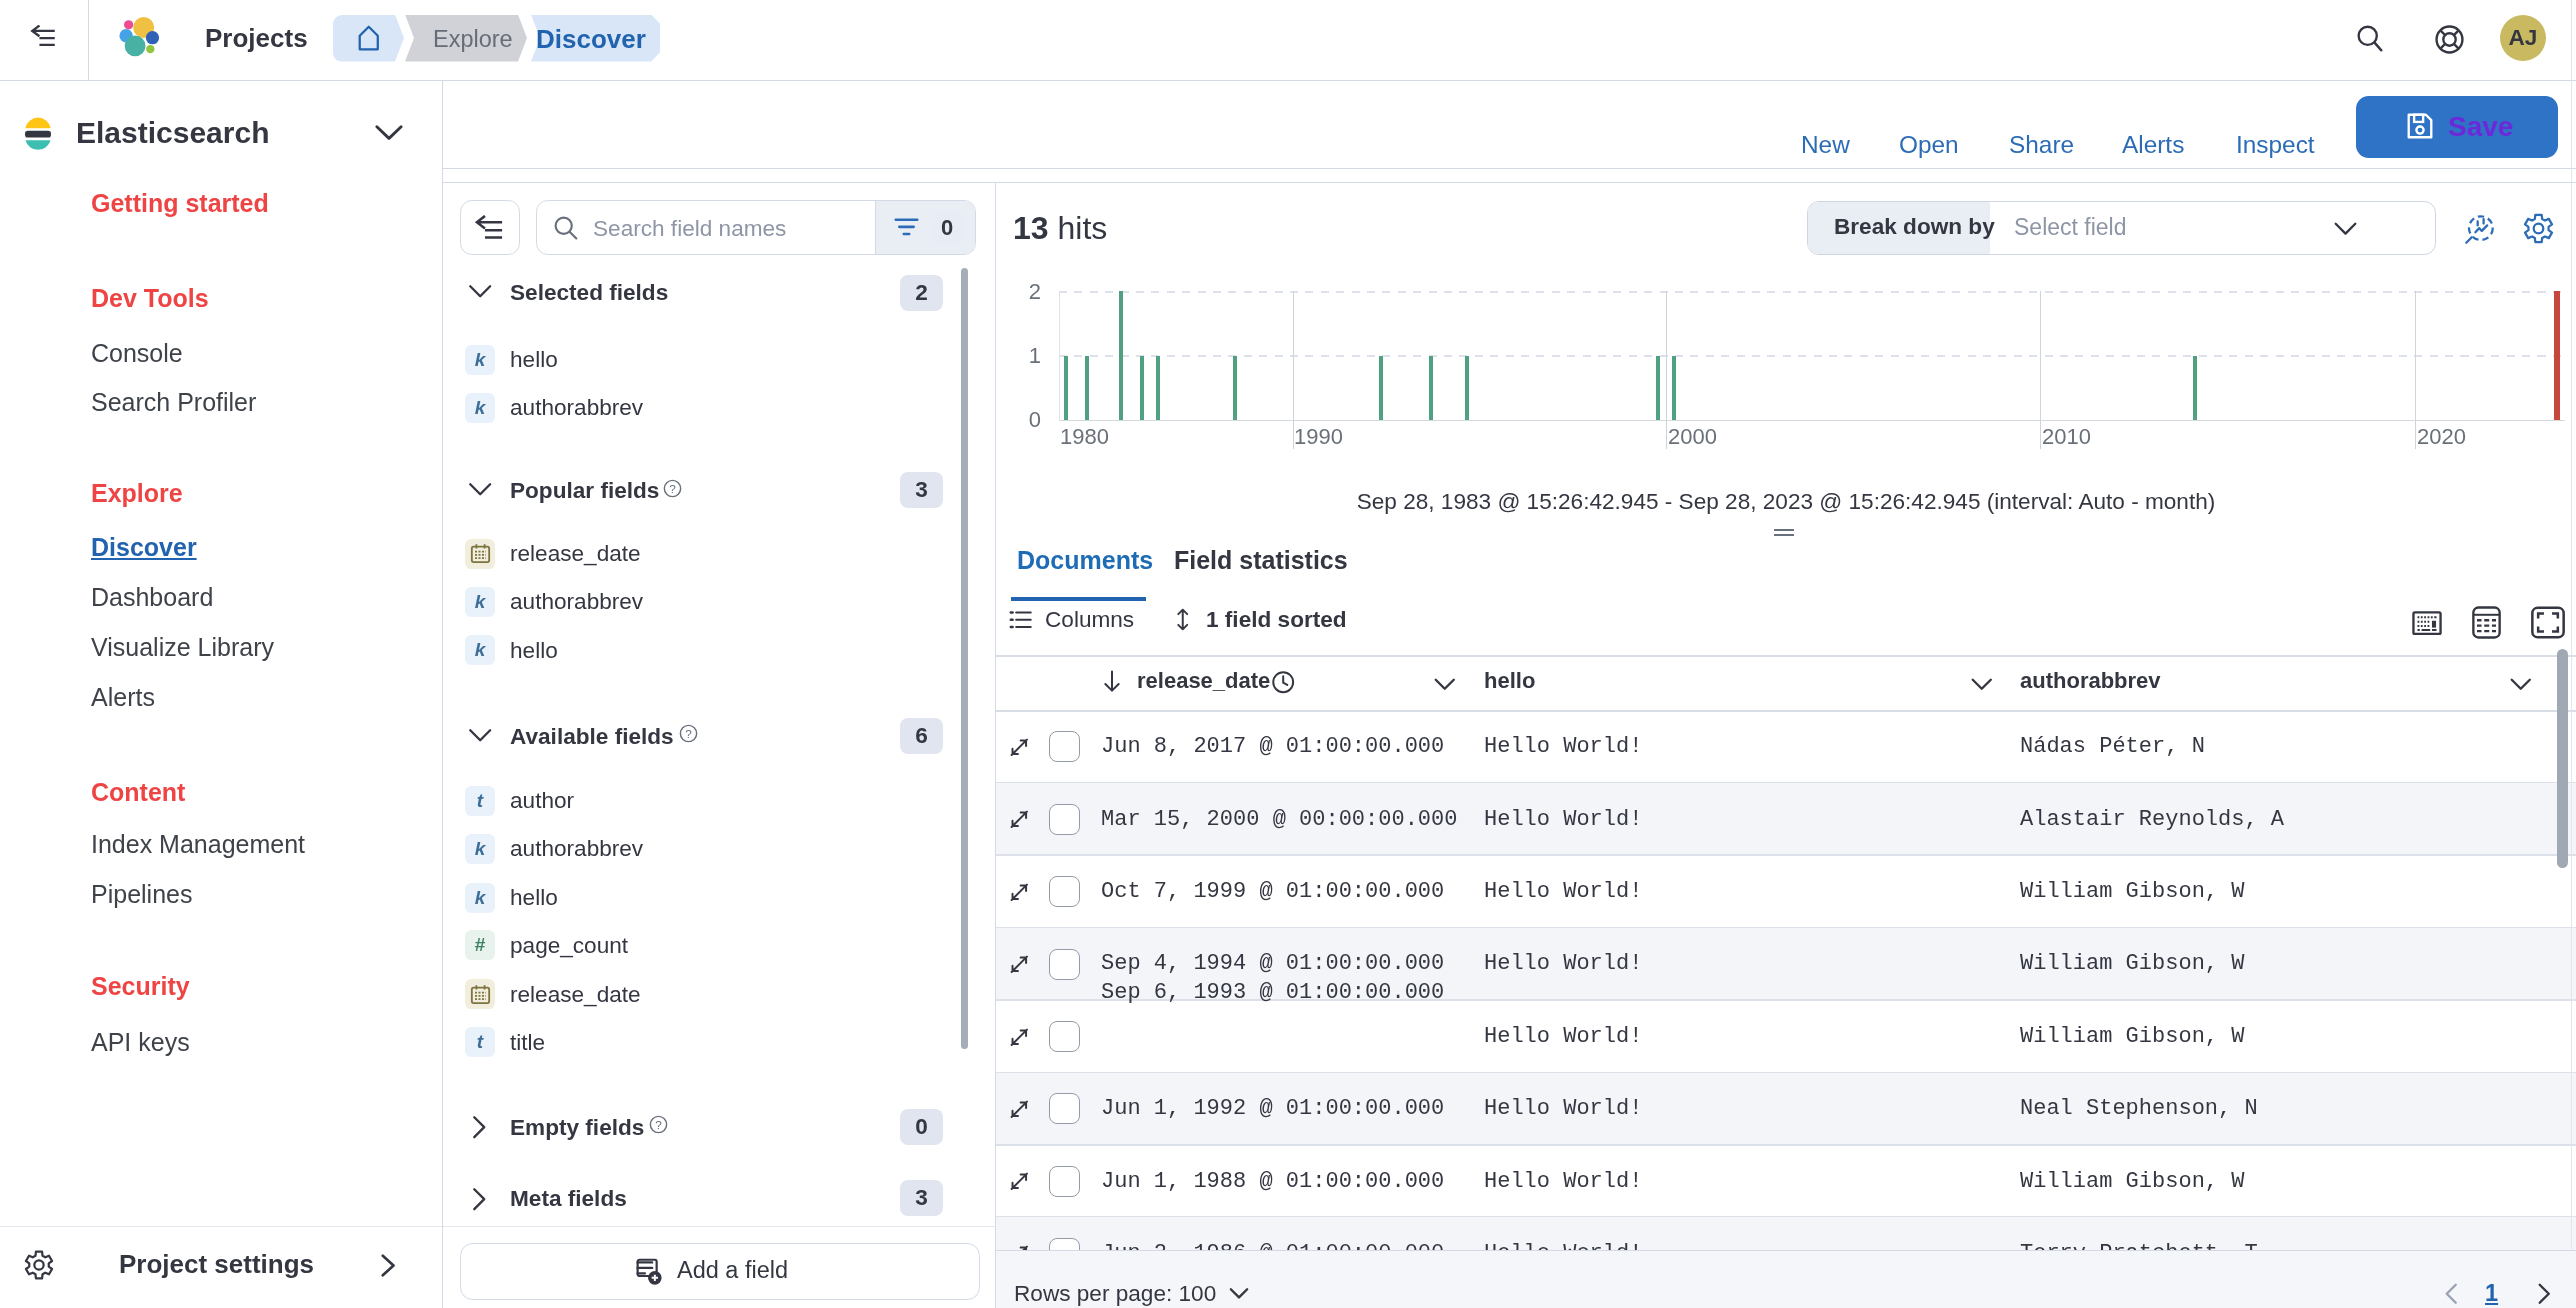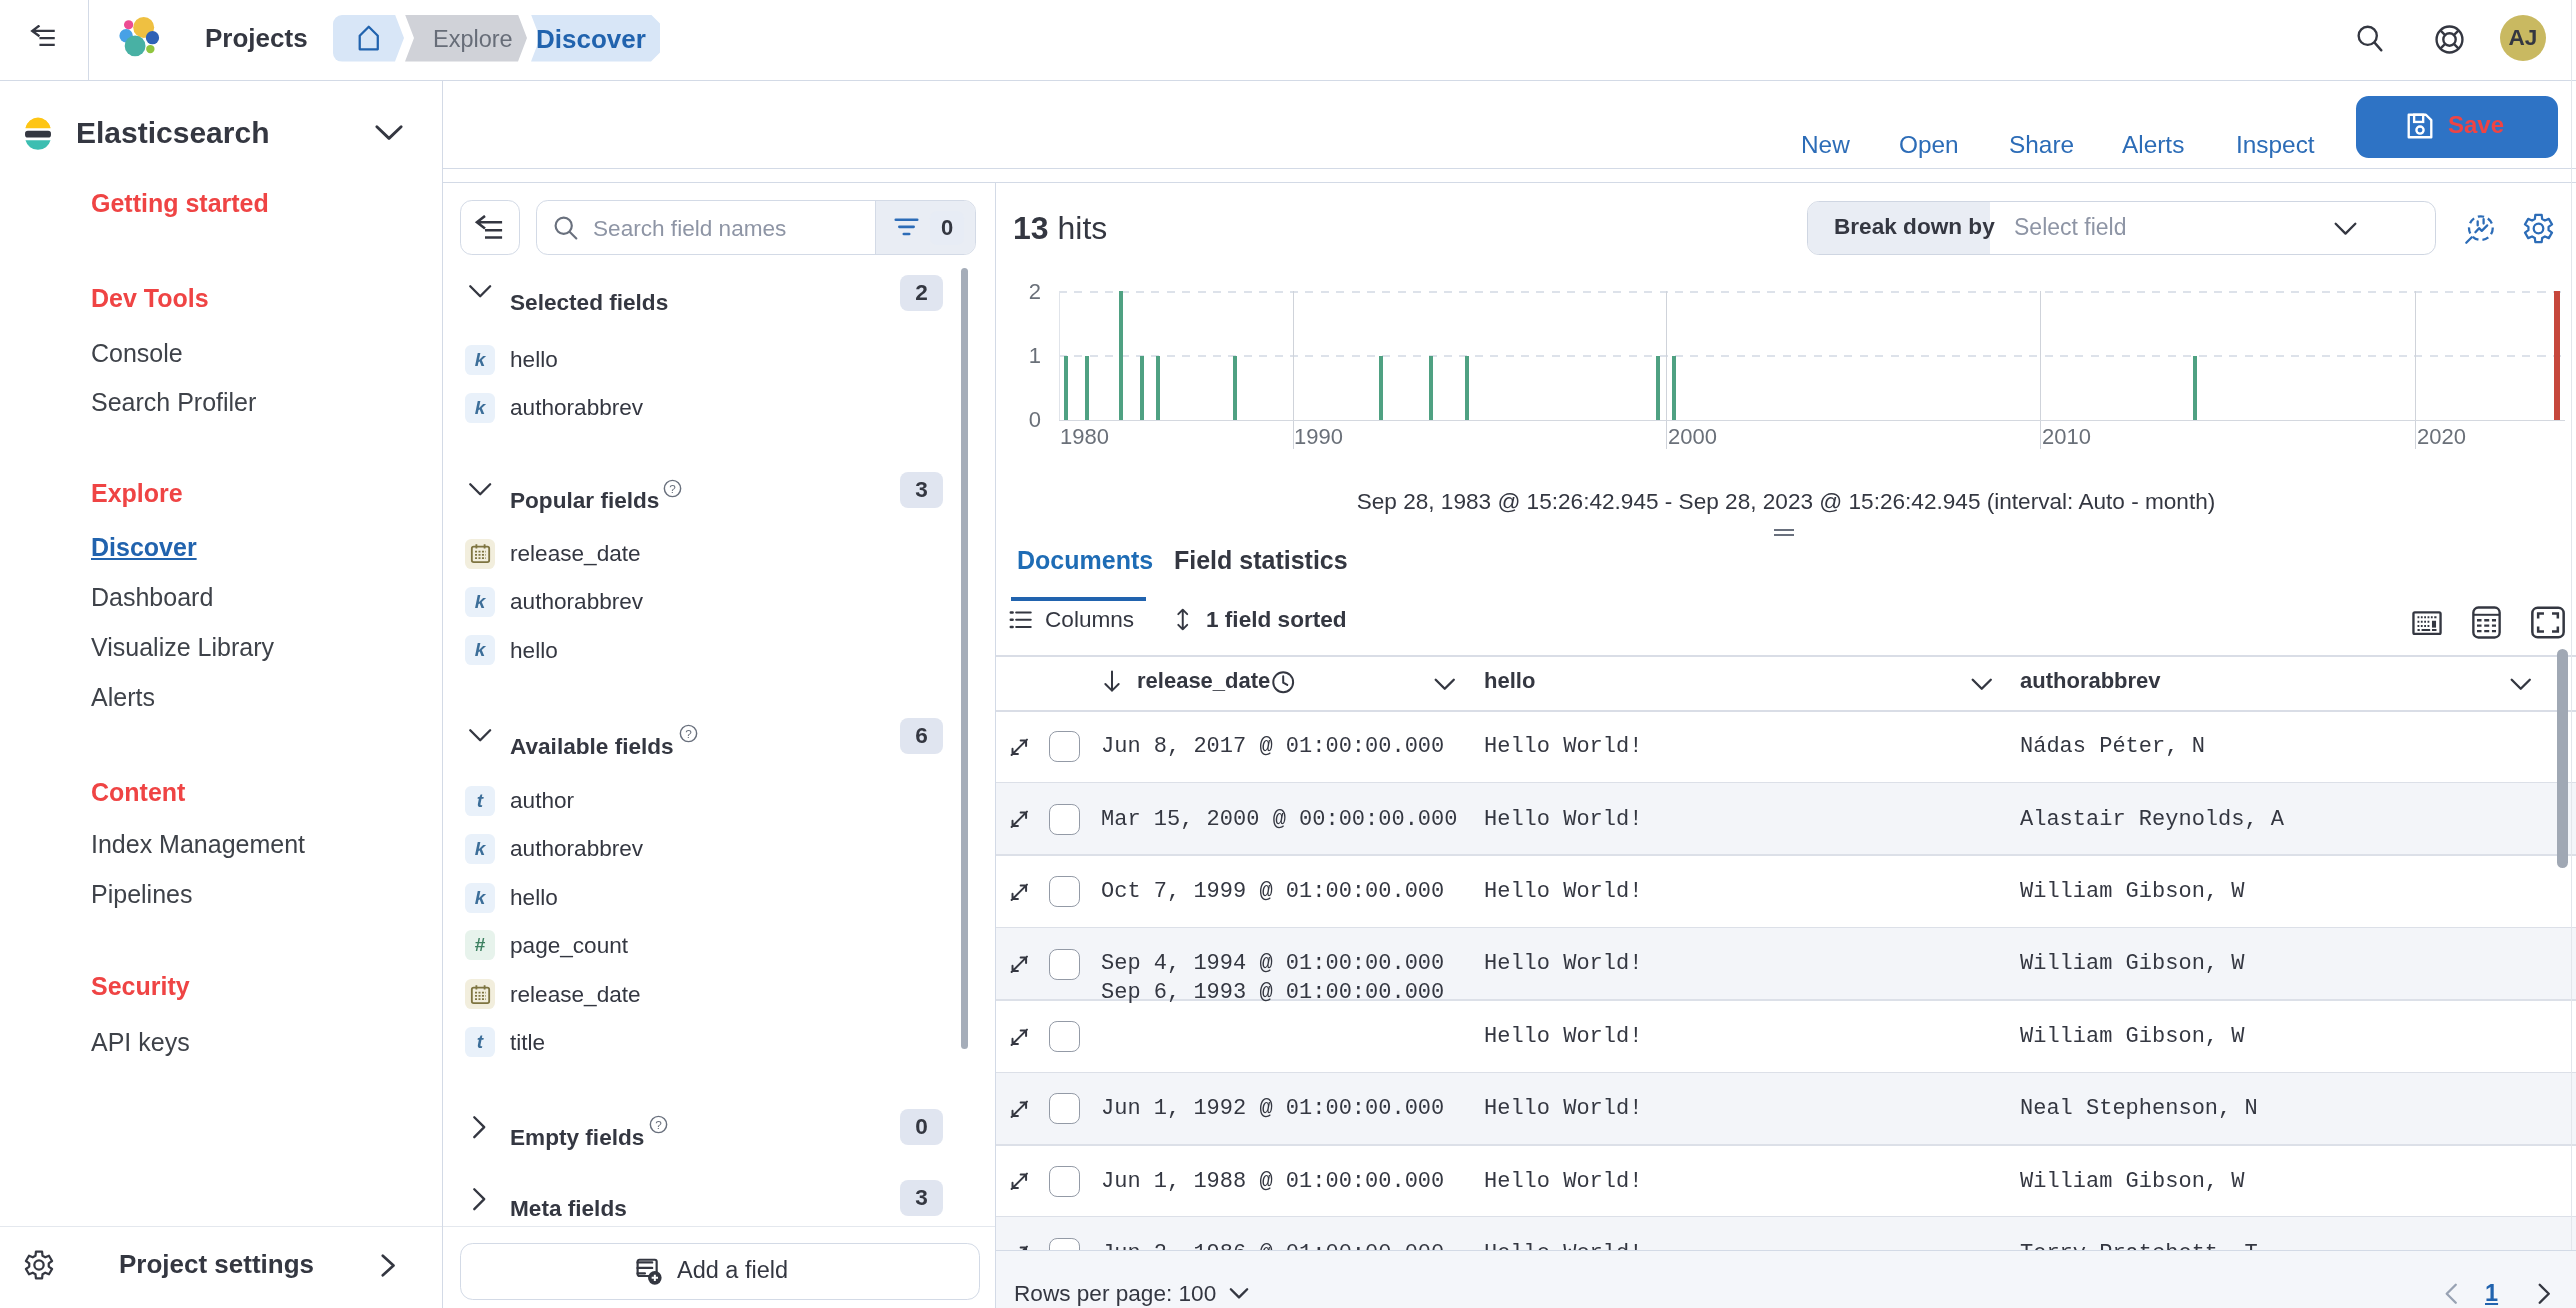--- a/index.html
+++ b/index.html
@@ -9,21 +9,21 @@
   .abs { position:absolute; }
   .hline { position:absolute; height:0.9px; background:#d3dae6; }
   .vline { position:absolute; width:0.9px; background:#d3dae6; }
   .badge { position:absolute; width:43px; height:36px; background:#e0e5f0; border-radius:8.1px;
     font-weight:bold; font-size:22.6px; line-height:36px; text-align:center; color:#343741; }
   .icbox { position:absolute; width:30px; height:30px; border-radius:6.3px; text-align:center; }
   .icbox span { font-style:italic; font-weight:bold; font-size:19px; line-height:30px; }
   .kt { background:#e9f1fa; color:#3c6e99; }
   .num { background:#e7f3ec; color:#3d8161; }
   .flab { position:absolute; font-size:22.6px; color:#343741; line-height:33px; }
-  .sech { position:absolute; font-size:22.6px; font-weight:bold; color:#343741; line-height:33px;margin-top:10px; }
+  .sech { position:absolute; font-size:22.6px; font-weight:bold; color:#343741; line-height:33px; }
   .navh { position:absolute; left:91px; font-size:25px; font-weight:bold; line-height:33px; color:#ef4444; }
   .navi { position:absolute; left:91px; font-size:25px; line-height:33px; color:#3e4249; }
   .toplink { position:absolute; font-size:24.4px; font-weight:500; color:#2c6cb7; line-height:33px;margin-top:19px; }
   .bar { position:absolute; width:3.6px; background:#4fa182; }
   .xlab { position:absolute; font-size:22px; color:#6a7079; line-height:25px; }
   .ylab { position:absolute; font-size:22px; color:#6a7079; line-height:25px; width:36px; text-align:right; }
   .cell { position:absolute; font-family:"Liberation Mono", monospace; font-size:22px; color:#343741; line-height:27px; white-space:pre; }
   .colh { position:absolute; font-size:22px; font-weight:bold; color:#343741; line-height:27px; }
   .chev { stroke:#343741; stroke-width:2.6; fill:none; stroke-linecap:round; stroke-linejoin:round; }
 </style>
@@ -112,21 +112,21 @@
   <div class="toplink" style="left:1899px;top:109px;">Open</div>
   <div class="toplink" style="left:2009px;top:109px;">Share</div>
   <div class="toplink" style="left:2122px;top:109px;">Alerts</div>
   <div class="toplink" style="left:2236px;top:109px;">Inspect</div>
   <div class="abs" style="left:2356px;top:96px;width:202px;height:62px;background:#2e73c5;border-radius:12.7px;"></div>
   <svg class="abs" style="left:2406px;top:112px;" width="28" height="28" viewBox="0 0 31 31">
     <path d="M3 3 H22 L28 9 V28 H3 Z" fill="none" stroke="#fff" stroke-width="2.6" stroke-linejoin="round"></path>
     <rect x="9" y="3" width="10" height="8" fill="none" stroke="#fff" stroke-width="2.6"></rect>
     <circle cx="15.5" cy="20" r="4" fill="none" stroke="#fff" stroke-width="2.6"></circle>
   </svg>
-  <div class="abs" style="left:2448px;top:111px;font-size:24px;font-weight:bold;color:#ef4444;">Save</div>
+  <div class="abs" style="left:2448px;top:111px;font-size:28px;font-weight:bold;color:#6d28d9;">Save</div>
 
   <div class="vline" style="left:995px;top:183px;height:1126px;"></div>
 
   <div class="abs" style="left:460px;top:200px;width:60px;height:55px;border:1.4px solid #d3dae6;border-radius:11.8px;background:#fff;"></div>
   <svg class="abs" style="left:474px;top:215px;" width="31" height="27" viewBox="0 0 34 30">
     <path d="M3 8 H31 M12 1 L3 8 L12 15" stroke="#343741" stroke-width="2.8" fill="none"></path>
     <path d="M12 17 H31 M12 25 H31" stroke="#343741" stroke-width="2.8" fill="none"></path>
   </svg>
 
   <div class="abs" style="left:536px;top:200px;width:440px;height:55px;border:1.4px solid #d3dae6;border-radius:11.8px;background:#fff;overflow:hidden;">

